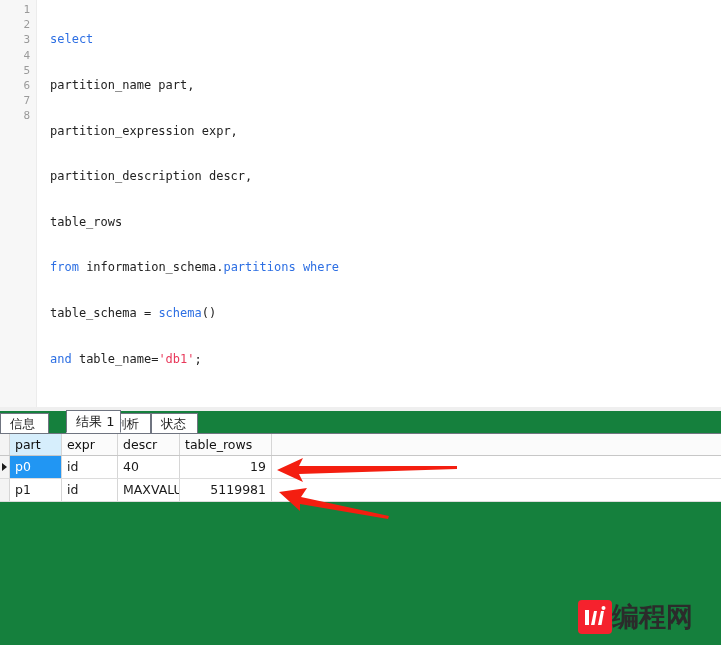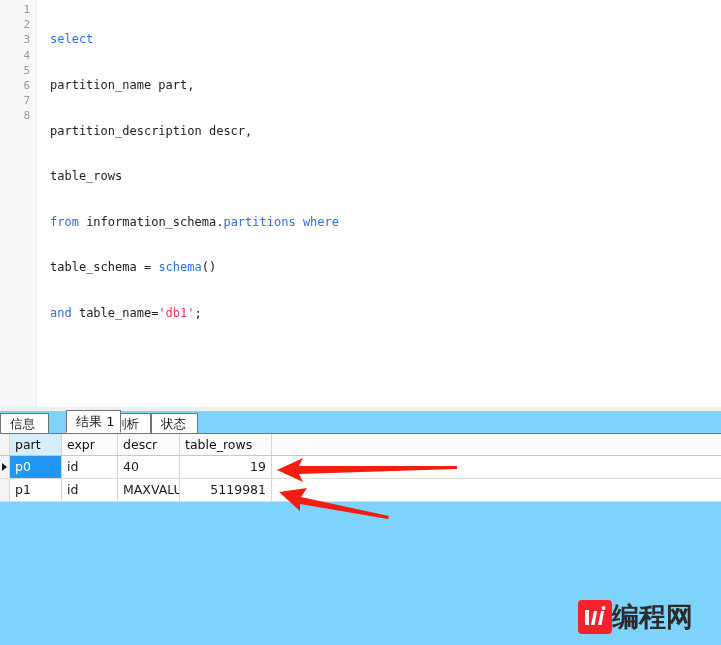--- a/index.html
+++ b/index.html
@@ -70,21 +70,21 @@
     height: 4px;
     background: #efefef;
   }
 
   
   .result-panel {
     position: absolute;
     left: 0; top: 411px;
     width: 721px;
     height: 234px;
-    background: #7dd3fc;
+    background: #15803d;
   }
 
   
   .tabstrip {
     position: absolute;
     left: 0; top: 0;
     width: 721px;
     height: 23px;
     border-bottom: 1px solid #6f7480;
     box-sizing: border-box;
@@ -213,20 +213,21 @@
       <div>5</div>
       <div>6</div>
       <div>7</div>
       <div>8</div>
     </div>
   </div>
 
   <div class="code">
     <div class="line"><span class="kw">select</span></div>
     <div class="line"><span class="pl">partition_name part,</span></div>
+    <div class="line"><span class="pl">partition_expression expr,</span></div>
     <div class="line"><span class="pl">partition_description descr,</span></div>
     <div class="line"><span class="pl">table_rows</span></div>
     <div class="line"><span class="kw">from</span><span class="pl"> information_schema.</span><span class="tbl">partitions</span><span class="kw"> where</span></div>
     <div class="line"><span class="pl">table_schema = </span><span class="fn">schema</span><span class="pl">()</span></div>
     <div class="line"><span class="kw">and</span><span class="pl"> table_name=</span><span class="str">'db1'</span><span class="pl">;</span></div>
   </div>
 </div>
 
 <div class="splitter"></div>
 

